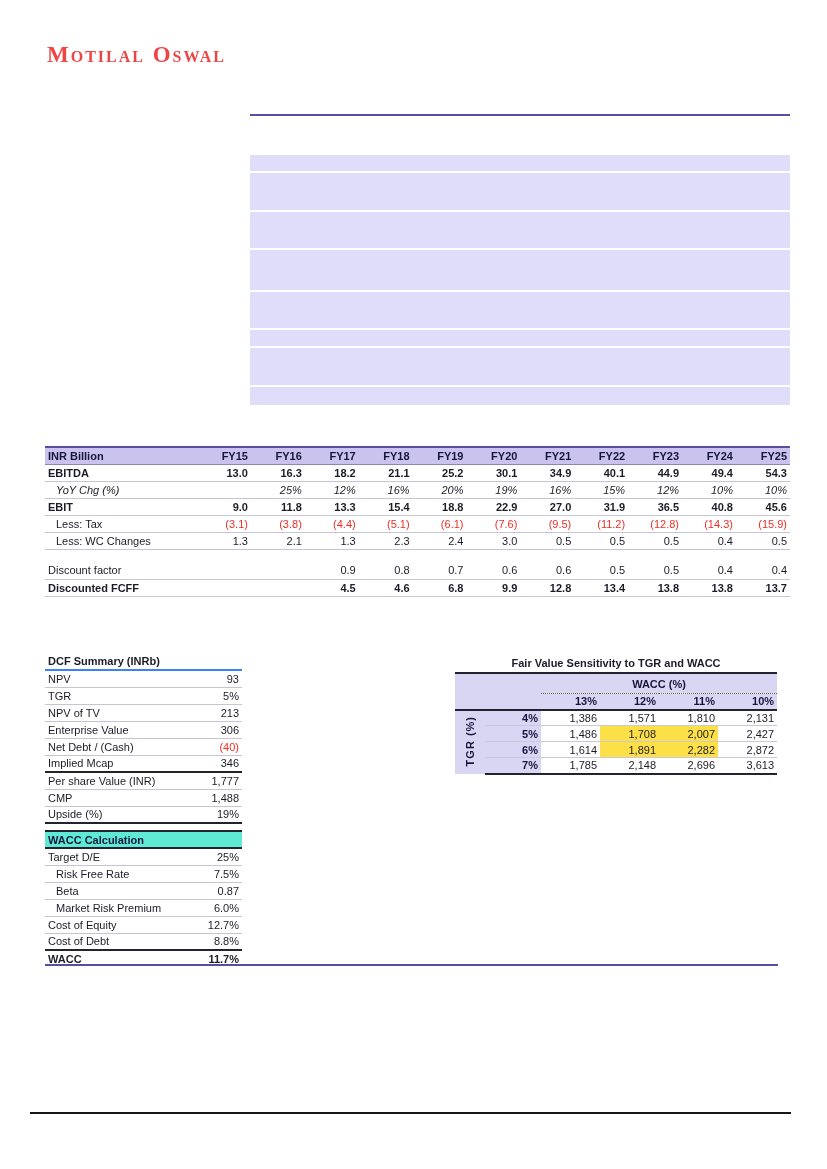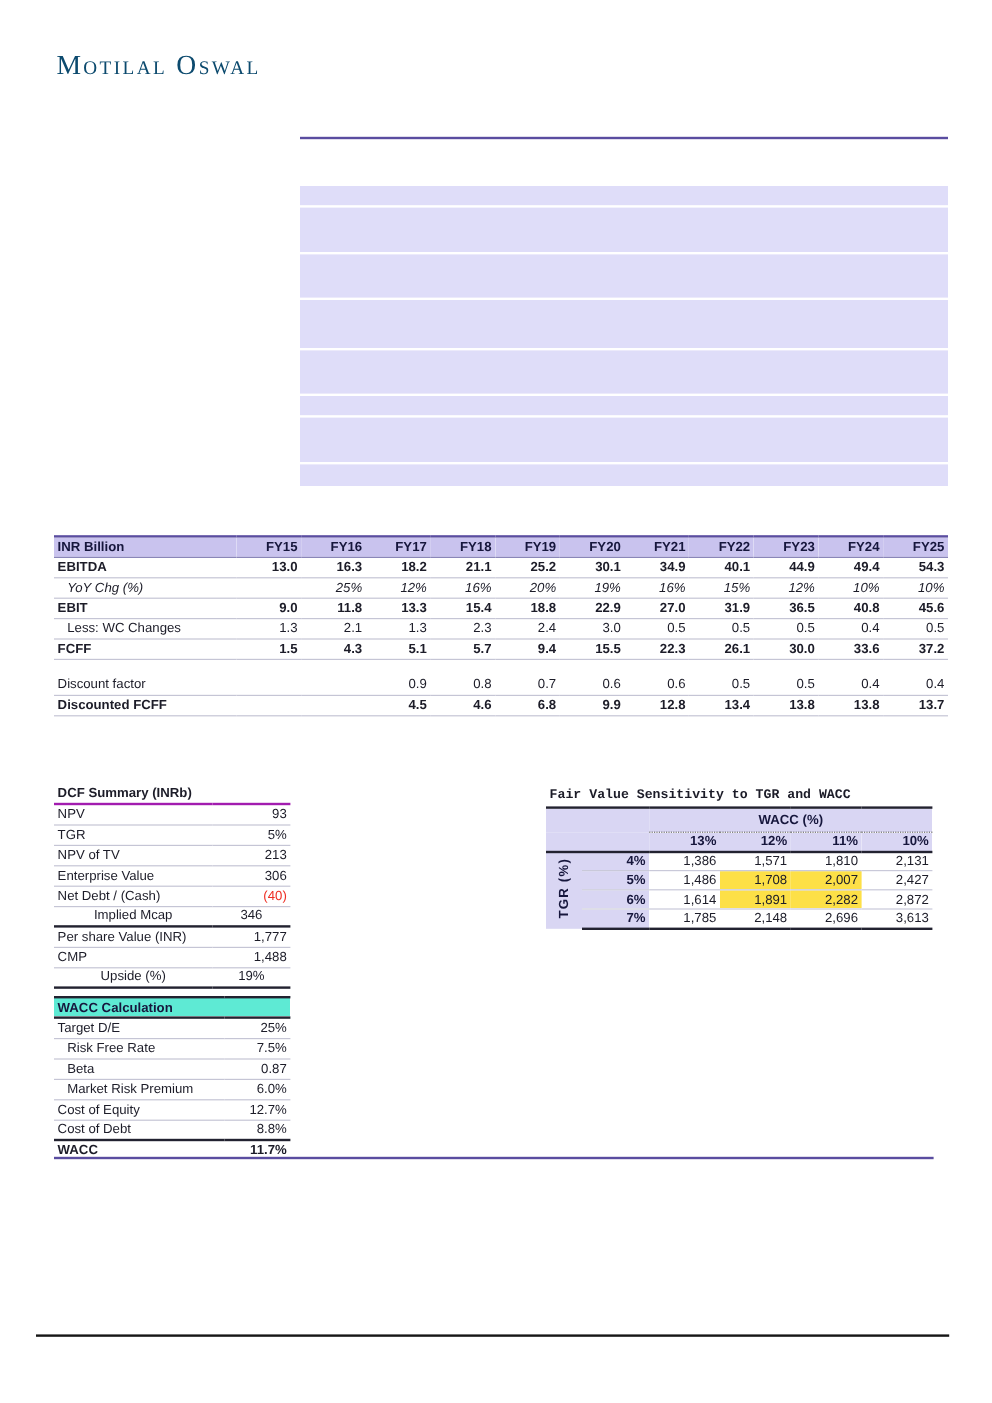--- a/index.html
+++ b/index.html
@@ -1,21 +1,21 @@
 <!DOCTYPE html>
 <html><head>
 <meta charset="utf-8">
 <style>
   html,body{margin:0;padding:0;background:#ffffff;}
   .page{position:relative;width:827px;height:1169px;background:#fff;
         font-family:"Liberation Sans",sans-serif;color:#1c1c28;overflow:hidden;}
 
   
   .logo{position:absolute;left:47px;top:42px;font-family:"Liberation Serif",serif;
-        font-variant:small-caps;font-size:23px;font-weight:400;letter-spacing:2px;color:#0c4a6e;}
+        font-variant:small-caps;font-size:23px;font-weight:700;letter-spacing:2px;color:#ef4444;}
 
   
   .rule-top{position:absolute;left:250px;top:114px;width:540px;height:2px;background:#5a4da0;}
   .placeholder{position:absolute;left:250px;top:155px;width:540px;height:250px;background:#dfddf9;}
   .placeholder .band{box-sizing:border-box;border-bottom:2px solid #ffffff;}
   .placeholder .band:last-child{border-bottom:none;}
 
   .rule-purple-long{position:absolute;left:45px;top:964px;width:733px;height:2px;background:#5a4da0;}
   .rule-black{position:absolute;left:30px;top:1112px;width:761px;height:2px;background:#161616;}
 
@@ -34,39 +34,39 @@
   .forecast tr.r-bold td{font-weight:bold;}
   .forecast tr.r-italic td{font-style:italic;}
   .forecast tr.r-italic td.lbl, .forecast tr.r-indent td.lbl{padding-left:11px;}
   .forecast tr.r-spacer{height:13px;}
   .forecast tr.r-spacer td{border-bottom:none;}
 
   
   .summary{position:absolute;left:45px;top:653px;}
   .summary table{width:197px;}
   .summary tr{height:17px;}
-  .summary .title td{font-weight:bold;border-bottom:2px solid #a21caf;text-align:left;}
+  .summary .title td{font-weight:bold;border-bottom:2px solid #3b82f6;text-align:left;}
   .summary tbody tr td{border-bottom:1px solid #c5c5d5;}
-  .summary tr.dark td{border-bottom:2px solid #222230;text-align:center;}
+  .summary tr.dark td{border-bottom:2px solid #222230;}
 
   .wacc{position:absolute;left:45px;top:830px;}
   .wacc table{width:197px;}
   .wacc tr{height:17px;}
   .wacc .title td{font-weight:bold;background:#5eead4;color:#16163c;text-align:left;
                   border-top:2px solid #222230;border-bottom:2px solid #222230;}
   .wacc tbody tr td{border-bottom:1px solid #c5c5d5;}
   .wacc tr.indent td.lbl{padding-left:11px;}
   .wacc tr.dark td{border-bottom:2px solid #222230;}
   .wacc tr.r-bold td{font-weight:bold;border-bottom:none;}
 
   
   .sens{position:absolute;left:455px;top:653px;}
   .sens table{width:322px;}
   .sens tr{height:16px;}
-  .sens .title td{font-weight:bold;border-bottom:2px solid #222230;text-align:left;height:17px;font-family:Liberation Mono, monospace;}
+  .sens .title td{font-weight:bold;border-bottom:2px solid #222230;text-align:center;height:17px;}
   .sens td.lav{background:#d9d6f3;}
   .sens tr.colgroup-row td{height:17px;}
   .sens td.wacc-span{font-weight:bold;text-align:center;color:#16163c;border-bottom:1px dotted #666;}
   .sens tr.colhdr td{font-weight:bold;color:#16163c;border-bottom:2px solid #222230;}
   .sens tbody td{border-bottom:1px solid #c9c9d9;}
   .sens td.rowhdr{font-weight:bold;color:#16163c;background:#d9d6f3;}
   .sens td.vlabel{background:#d9d6f3;border-bottom:none;text-align:center;padding:0;}
   .sens td.vlabel span{writing-mode:vertical-rl;transform:rotate(180deg);
                        font-weight:bold;font-size:11px;color:#16163c;letter-spacing:1px;}
   .sens tbody tr:last-child td{border-bottom:2px solid #222230;}
@@ -151,46 +151,46 @@
             <td>15.4</td>
             <td>18.8</td>
             <td>22.9</td>
             <td>27.0</td>
             <td>31.9</td>
             <td>36.5</td>
             <td>40.8</td>
             <td>45.6</td>
           </tr>
           <tr class="r-indent">
+            <td class="lbl">Less: Tax</td>
+            <td class="neg">(3.1)</td>
+            <td class="neg">(3.8)</td>
+            <td class="neg">(4.4)</td>
+            <td class="neg">(5.1)</td>
+            <td class="neg">(6.1)</td>
+            <td class="neg">(7.6)</td>
+            <td class="neg">(9.5)</td>
+            <td class="neg">(11.2)</td>
+            <td class="neg">(12.8)</td>
+            <td class="neg">(14.3)</td>
+            <td class="neg">(15.9)</td>
+          </tr>
+          <tr class="r-indent">
             <td class="lbl">Less: WC Changes</td>
             <td>1.3</td>
             <td>2.1</td>
             <td>1.3</td>
             <td>2.3</td>
             <td>2.4</td>
             <td>3.0</td>
             <td>0.5</td>
             <td>0.5</td>
             <td>0.5</td>
             <td>0.4</td>
             <td>0.5</td>
-          </tr>
-          <tr class="r-bold">
-            <td class="lbl">FCFF</td>
-            <td>1.5</td>
-            <td>4.3</td>
-            <td>5.1</td>
-            <td>5.7</td>
-            <td>9.4</td>
-            <td>15.5</td>
-            <td>22.3</td>
-            <td>26.1</td>
-            <td>30.0</td>
-            <td>33.6</td>
-            <td>37.2</td>
           </tr>
           <tr class="r-spacer">
             <td class="lbl"></td>
             <td></td>
             <td></td>
             <td></td>
             <td></td>
             <td></td>
             <td></td>
             <td></td>

